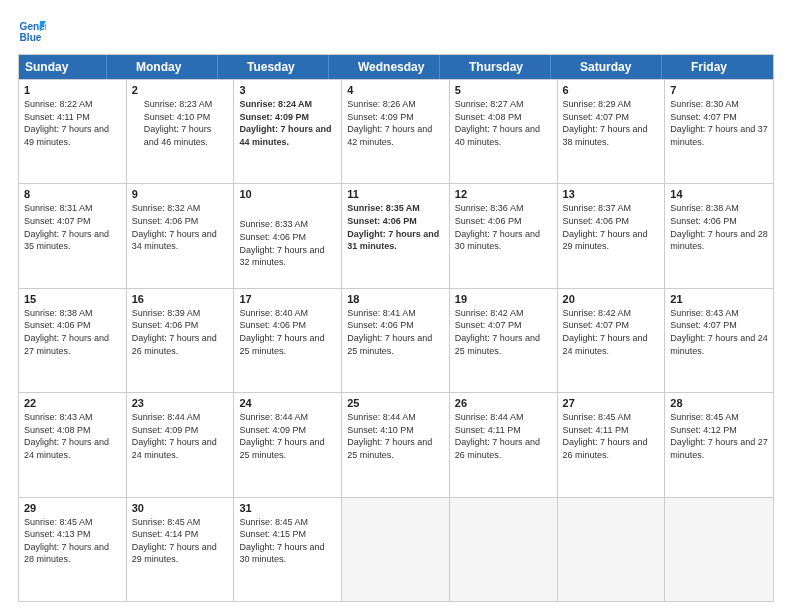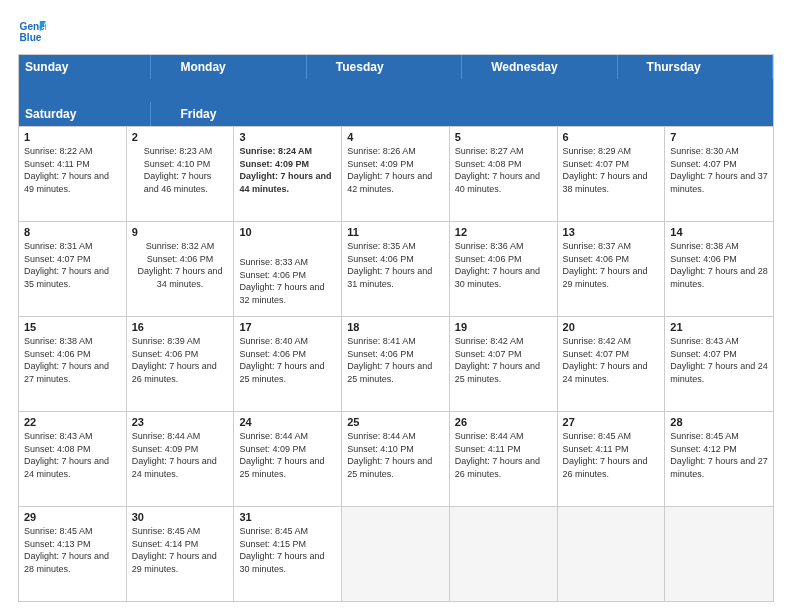--- a/index.html
+++ b/index.html
@@ -47,21 +47,21 @@
       margin-top: 2px;
     }
     .calendar {
       flex: 1;
       display: flex;
       flex-direction: column;
       border: 1px solid #ccc;
     }
     .cal-header {
       display: grid;
-      grid-template-columns: repeat(5, 1fr);
+      grid-template-columns: repeat(7, 1fr);
       background: #2a6db5;
       gap: 23px;
     }
     .cal-header-cell {
       color: #fff;
       font-weight: bold;
       font-size: 12px;
       padding: 5px 6px;
       text-align: left;
       border-right: 1px solid #4a8dd5;
@@ -179,33 +179,33 @@
         </div>
         <div class="cal-week">
           <div class="cal-cell">
             <div class="day-num">8</div>
             <div class="info" style="white-space: pre-line;">Sunrise: 8:31 AM
 Sunset: 4:07 PM
 Daylight: 7 hours and 35 minutes.</div>
           </div>
           <div class="cal-cell">
             <div class="day-num">9</div>
-            <div class="info" style="white-space: pre-line; text-align: center;">Sunrise: 8:32 AM
+            <div class="info" style="white-space: pre-line;">Sunrise: 8:32 AM
 Sunset: 4:06 PM
 Daylight: 7 hours and 34 minutes.</div>
           </div>
           <div class="cal-cell">
             <div class="day-num">10</div>
             <div class="info" style="white-space: pre-line; margin-top: 16px;">Sunrise: 8:33 AM
 Sunset: 4:06 PM
 Daylight: 7 hours and 32 minutes.</div>
           </div>
           <div class="cal-cell">
             <div class="day-num">11</div>
-            <div class="info" style="white-space: pre-line;">Sunrise: 8:35 AM
+            <div class="info" style="white-space: pre-line; font-weight: bold;">Sunrise: 8:35 AM
 Sunset: 4:06 PM
 Daylight: 7 hours and 31 minutes.</div>
           </div>
           <div class="cal-cell">
             <div class="day-num">12</div>
             <div class="info" style="white-space: pre-line;">Sunrise: 8:36 AM
 Sunset: 4:06 PM
 Daylight: 7 hours and 30 minutes.</div>
           </div>
           <div class="cal-cell">

